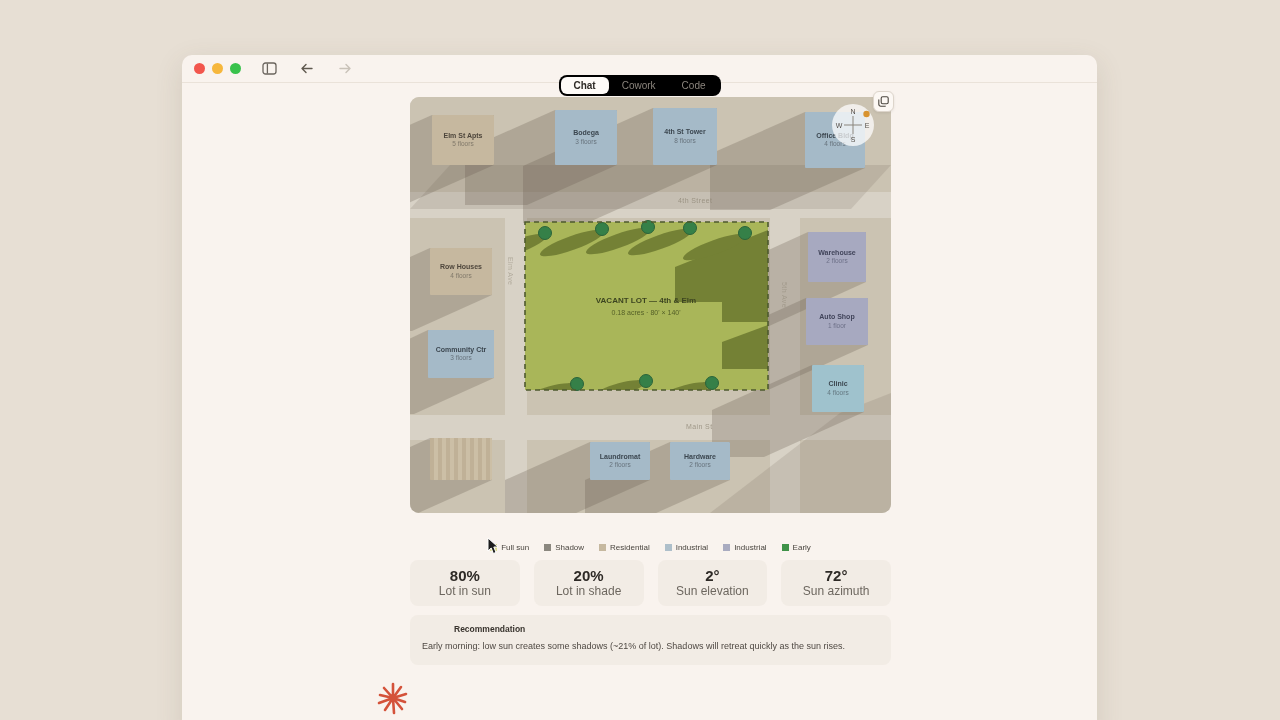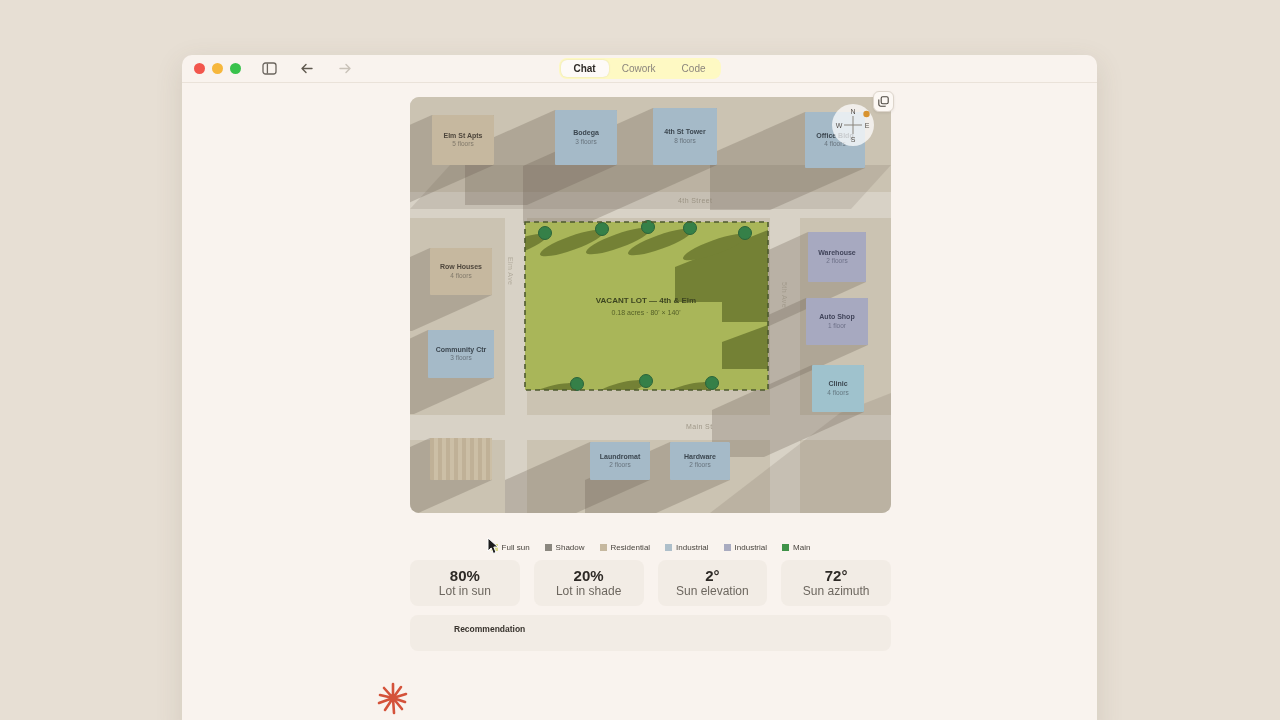--- a/index.html
+++ b/index.html
@@ -9,22 +9,22 @@
   
   .window { position:absolute; left:182px; top:55px; width:915px; height:680px;
             background:#f9f3ee; border-radius:10px 10px 0 0;
             box-shadow:0 8px 28px rgba(90,75,60,.14); }
   .titlebar { position:absolute; left:0; top:0; width:100%; height:28px;
               border-bottom:1px solid #eae2d9; display:flex; align-items:center; }
   .traffic { display:flex; gap:7px; margin-left:12px; }
   .light { width:11px; height:11px; border-radius:50%; }
   .light.red{ background:#f2564d; } .light.yellow{ background:#f6b73c; } .light.green{ background:#39c24c; }
   .tbtn { margin-left:18px; width:20px; height:18px; display:flex; align-items:center; justify-content:center; cursor:default; }
-  .tabs { position:absolute; left:50%; top:3px; transform:translateX(-50%);
-          display:flex; background:#fef9c3; border-radius:8px; padding:2px; }
+  .tabs { position:absolute; left:50%; top:20px; transform:translateX(-50%);
+          display:flex; background:#000000; border-radius:8px; padding:2px; }
   .tab { font-size:10px; color:#8b857d; padding:3px 13px; border-radius:6px; }
   .tab.active { background:#fdfaf7; color:#2e2a26; font-weight:bold; box-shadow:0 0 2px rgba(0,0,0,.12); }
 
   
   .map { position:absolute; left:228px; top:42px; width:481px; height:416px;
          background:#d8d2c6; border-radius:9px; overflow:visible; }
   .map-inner { position:absolute; inset:0; border-radius:9px; overflow:hidden; }
   .block { position:absolute; background:#cbc3b2; }
   .blk-top    { left:0; top:0; width:481px; height:95px; }
   .blk-midL   { left:0; top:121px; width:95px; height:197px; }
@@ -271,21 +271,21 @@
     <div class="leg-item">
       <span class="swatch" style="background: rgb(174, 191, 202);"></span>
       <span>Industrial</span>
     </div>
     <div class="leg-item">
       <span class="swatch" style="background: rgb(169, 171, 192);"></span>
       <span>Industrial</span>
     </div>
     <div class="leg-item">
       <span class="swatch" style="background: rgb(63, 146, 72);"></span>
-      <span>Main</span>
+      <span>Early</span>
     </div>
   </div>
 
   <div class="stats">
     <div class="stat">
       <div class="val">80%</div>
       <div class="lab">Lot in sun</div>
     </div>
     <div class="stat">
       <div class="val">20%</div>
@@ -296,20 +296,21 @@
       <div class="lab">Sun elevation</div>
     </div>
     <div class="stat">
       <div class="val">72°</div>
       <div class="lab">Sun azimuth</div>
     </div>
   </div>
 
   <div class="reco">
     <h3>Recommendation</h3>
+    <p>Early morning: low sun creates some shadows (~21% of lot). Shadows will retreat quickly as the sun rises.</p>
   </div>
 
   <svg class="starburst" viewBox="0 0 36 36">
     <g stroke="#d4523a" stroke-width="2.6" stroke-linecap="round">
       <line x1="18" y1="18" x2="18" y2="4"></line>
       <line x1="18" y1="18" x2="26" y2="7"></line>
       <line x1="18" y1="18" x2="31" y2="14"></line>
       <line x1="18" y1="18" x2="30" y2="22"></line>
       <line x1="18" y1="18" x2="27" y2="29"></line>
       <line x1="18" y1="18" x2="19" y2="33"></line>

